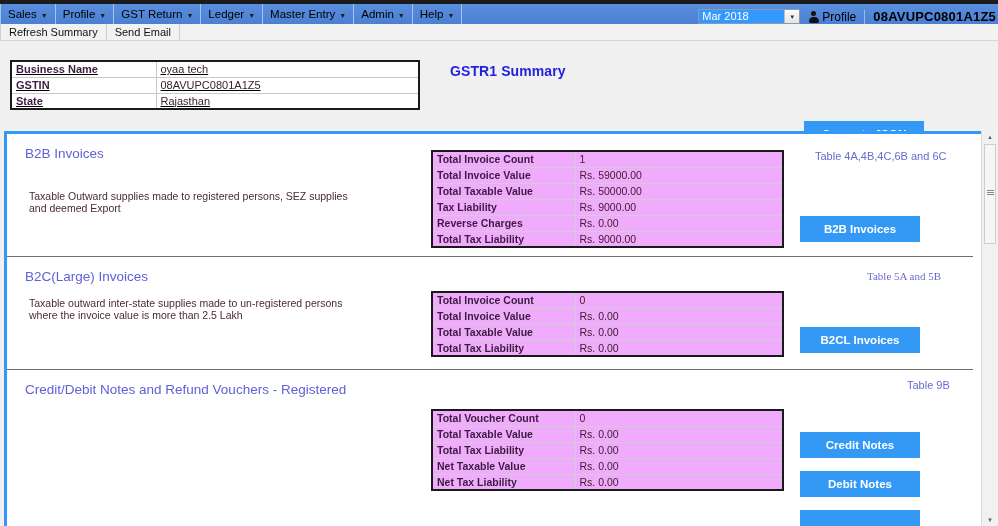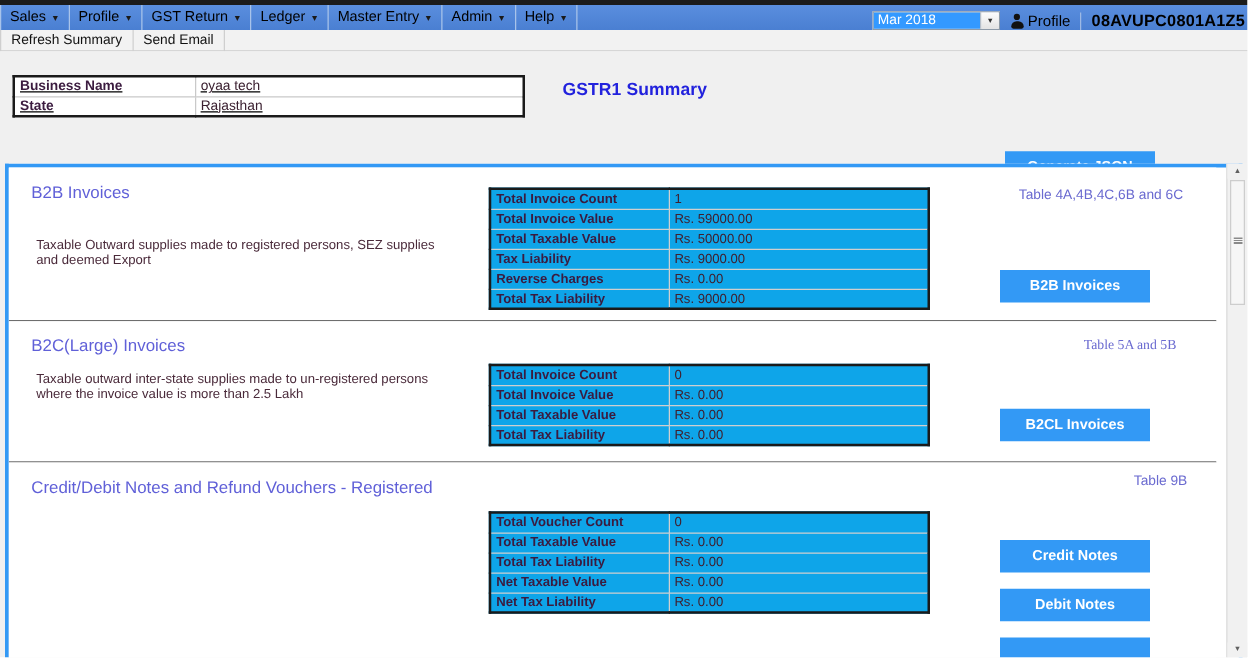--- a/index.html
+++ b/index.html
@@ -233,23 +233,24 @@
     width: 330px;
     font-size: 10.5px;
     color: #4a2a3a;
     line-height: 12px;
   }
 
   .sum-table {
     position: absolute;
     border-collapse: collapse;
     border: 2px solid #1a1a1a;
-    background: #0ea5e9;
+    background: #f0abfc;
     table-layout: fixed;
     width: 353px;
+    margin-left: 40px;
   }
   .sum-table td {
     border: 1px solid #cfcfcf;
     height: 16px;
     padding: 0 4px;
     font-size: 10.5px;
     vertical-align: middle;
   }
   .sum-key {
     width: 143px;
@@ -360,20 +361,24 @@
     <div class="subbar-item">Send Email</div>
   </div>
 
   <div class="header-area">
 
     <table class="biz-table">
       <tbody>
           <tr>
         <td class="biz-key">Business Name</td>
         <td class="biz-val">oyaa tech</td>
+      </tr>
+      <tr>
+        <td class="biz-key">GSTIN</td>
+        <td class="biz-val">08AVUPC0801A1Z5</td>
       </tr>
       <tr>
         <td class="biz-key">State</td>
         <td class="biz-val">Rajasthan</td>
       </tr>
     </tbody>
       </table>
 
     <div class="gstr-title">GSTR1 Summary</div>
 

